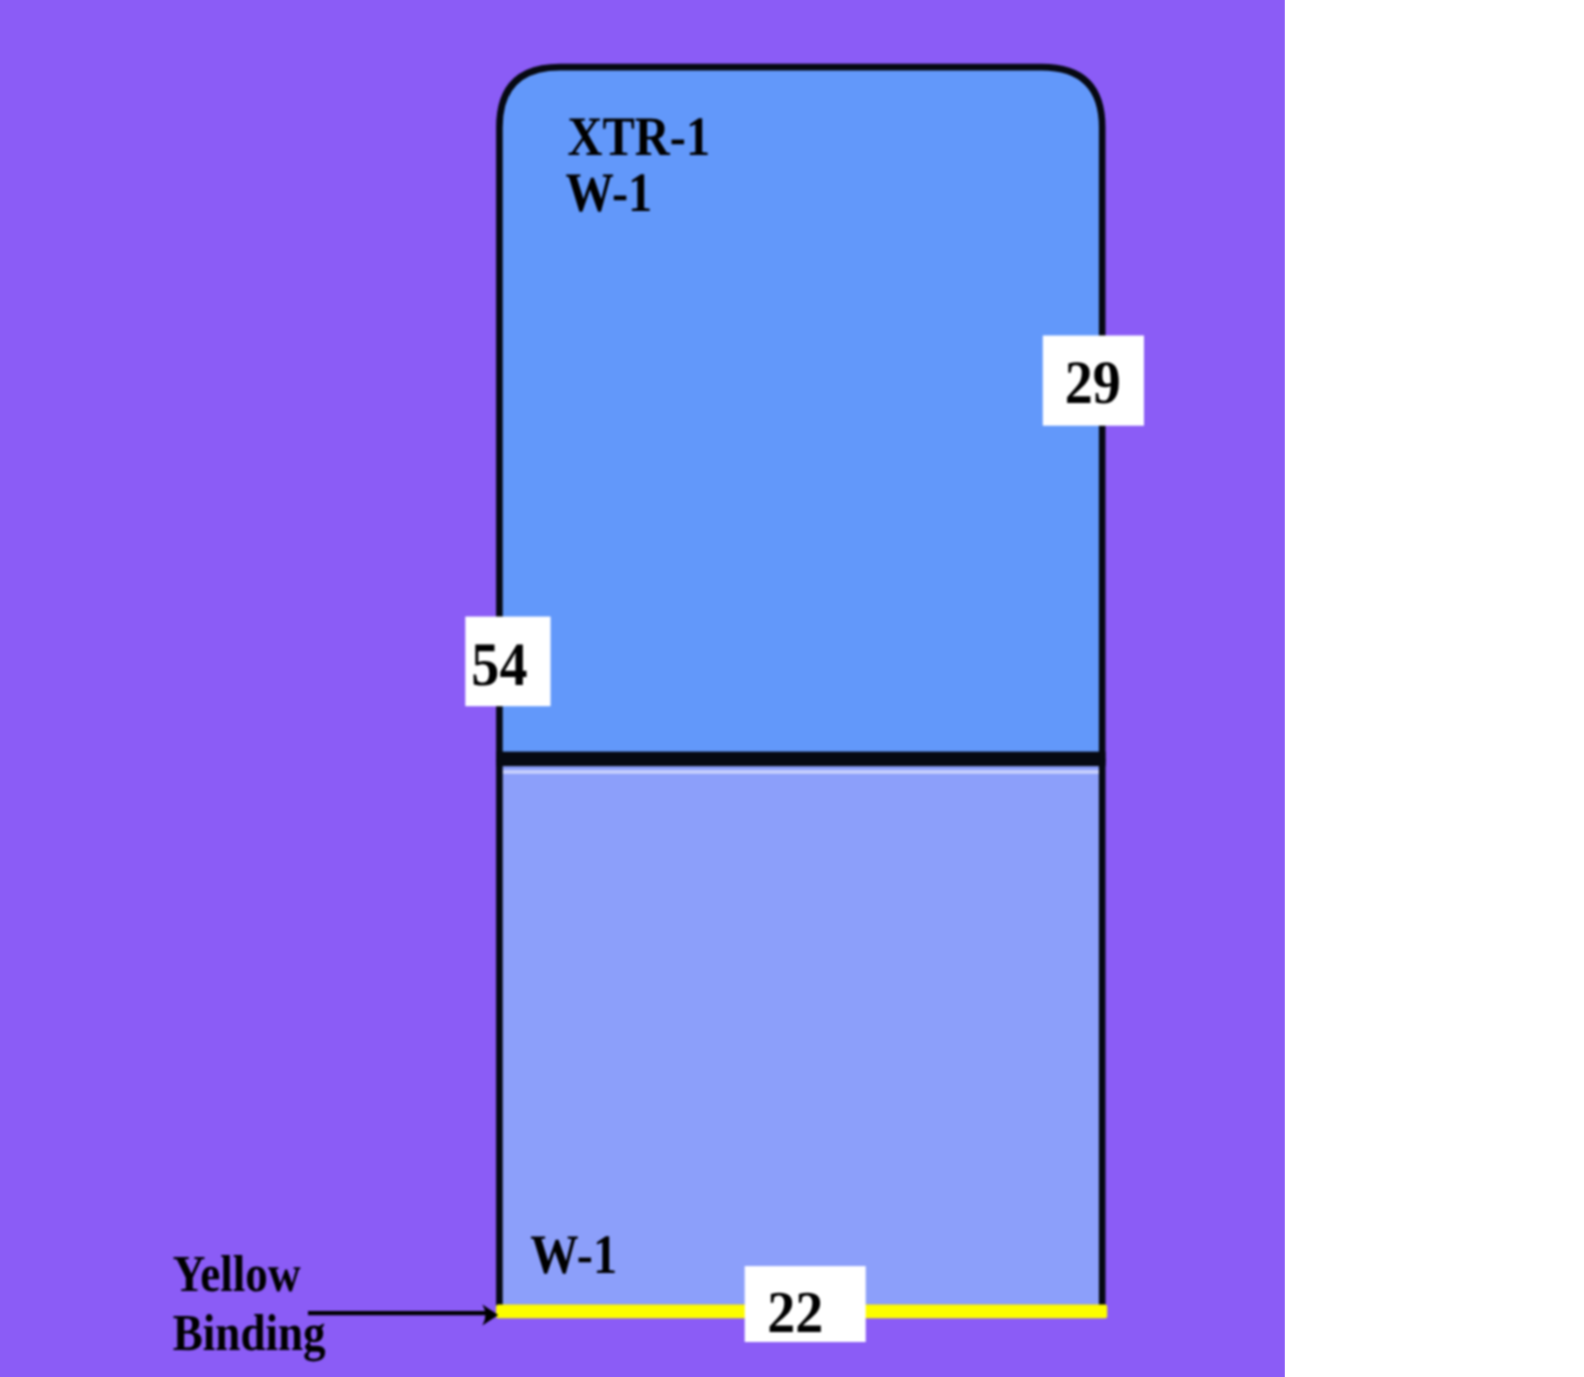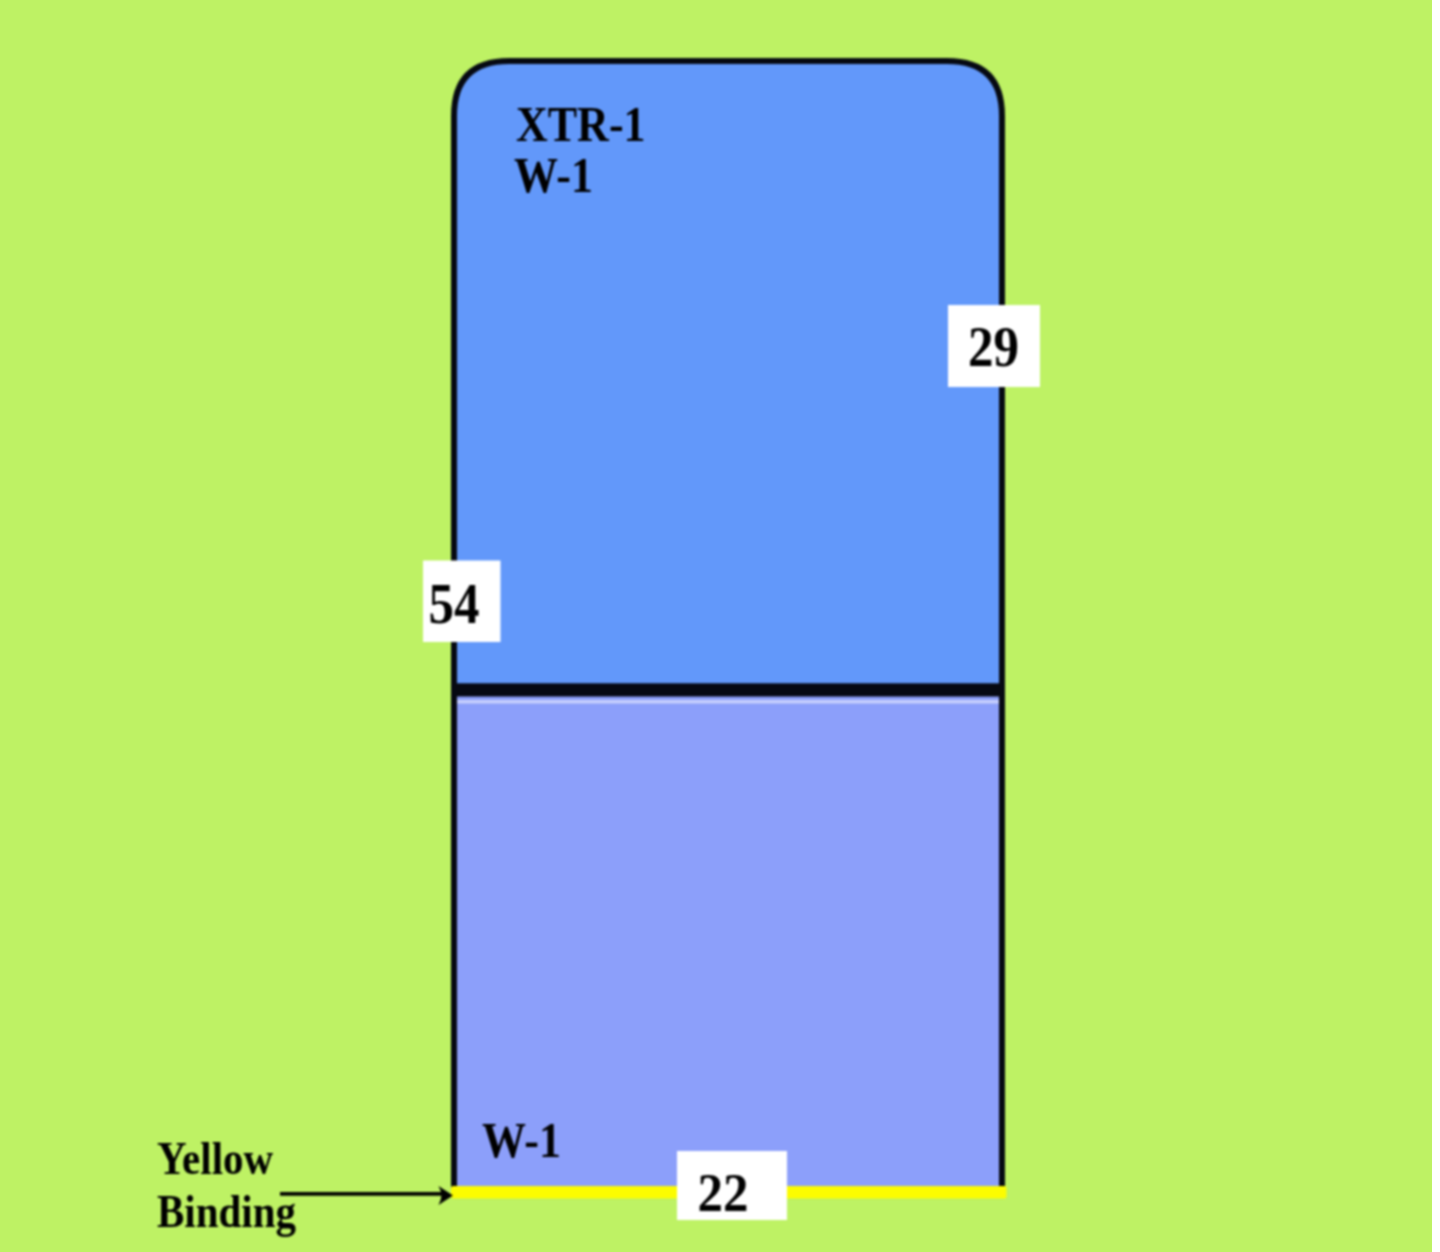--- a/index.html
+++ b/index.html
@@ -1,16 +1,16 @@
 <!DOCTYPE html>
 <html><head>
 <meta charset="utf-8">
 <style>
   html,body{margin:0;padding:0;background:#ffffff;}
-  .page{position:relative;width:1416px;height:1252px;background:#bef264;overflow:hidden;padding-left:16px;}
+  .page{position:relative;width:1168px;height:1252px;background:#8b5cf6;overflow:hidden;}
   svg{position:absolute;left:0;top:0;filter:blur(0.9px);}
   text{font-family:"Liberation Serif",serif;font-weight:bold;fill:#000000;}
 </style>
 </head>
 <body>
 <div class="page">
 <svg width="1440" height="1252" viewBox="0 0 1440 1252">
 
   <path d="M454,690 L454,116 Q454,61 509,61 L947,61 Q1002,61 1002,116 L1002,690 Z" fill="#6298FA" stroke="#060912" stroke-width="6"></path>
 

